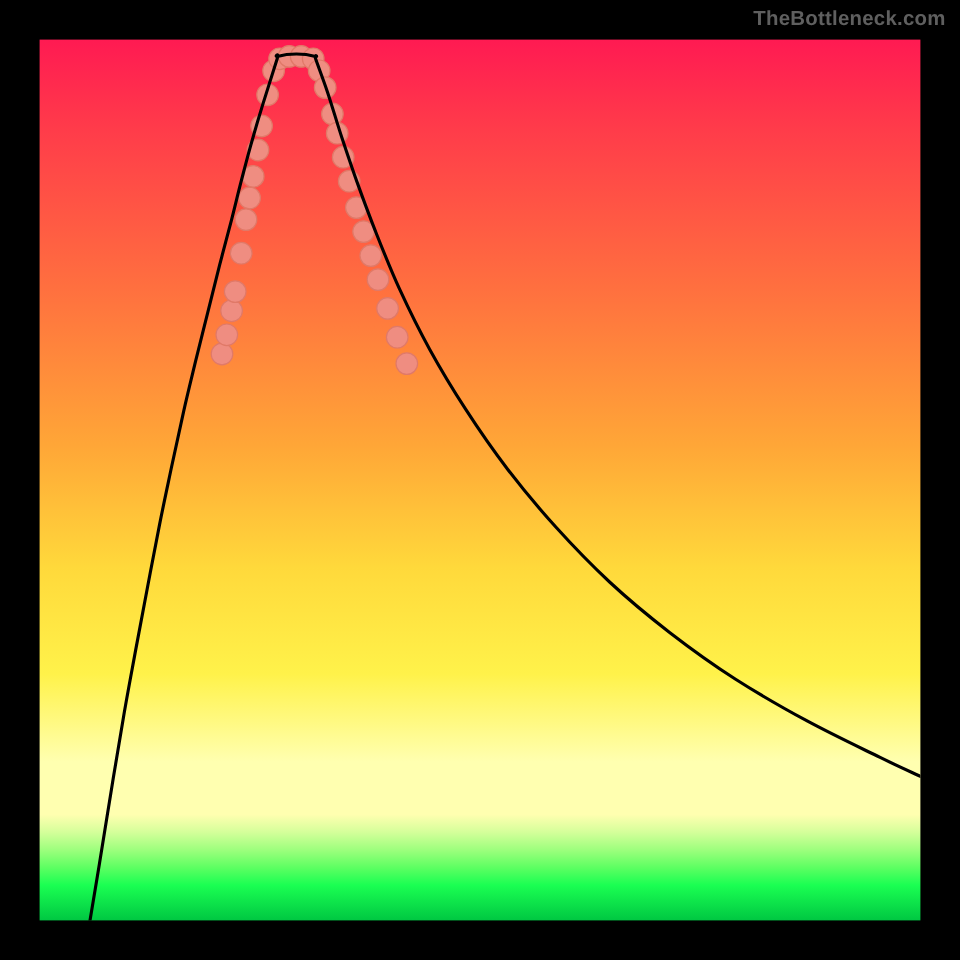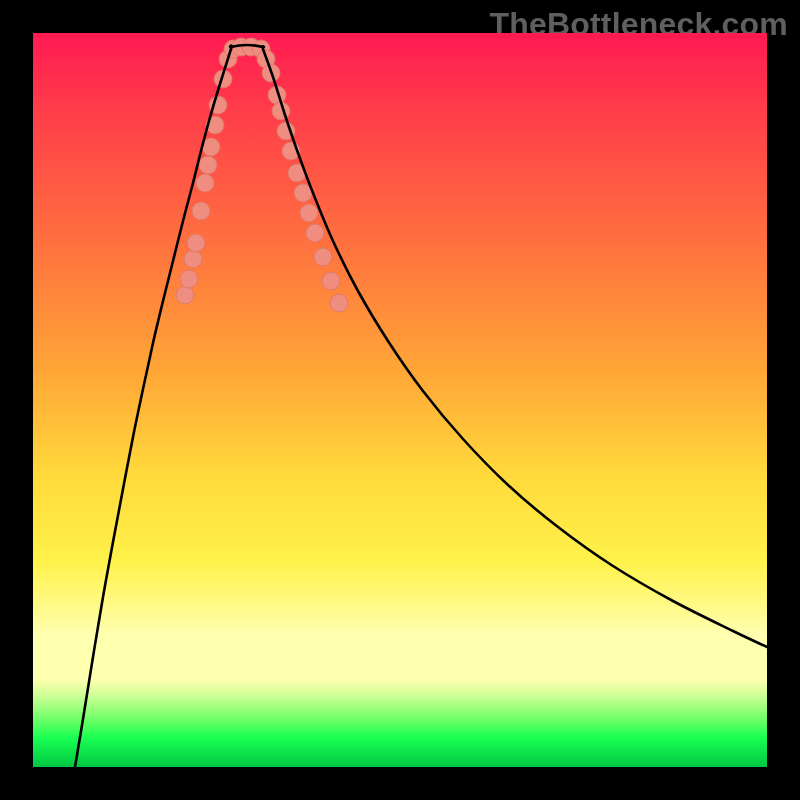--- a/index.html
+++ b/index.html
@@ -39,21 +39,21 @@
       #9dff7d 92%,
       #5dff62 94%,
       #1aff52 96%,
       #00c742 100%
     );
   }
   .watermark {
     position: absolute;
     top: 6px;
     right: 12px;
-    font-size: 32px;
+    font-size: 17px;
     color: #5f5f5f;
     font-weight: 600;
     user-select: none;
     letter-spacing: 0.2px;
   }
   svg.curve {
     position: absolute;
     left: 0;
     top: 0;
     width: 734px;

